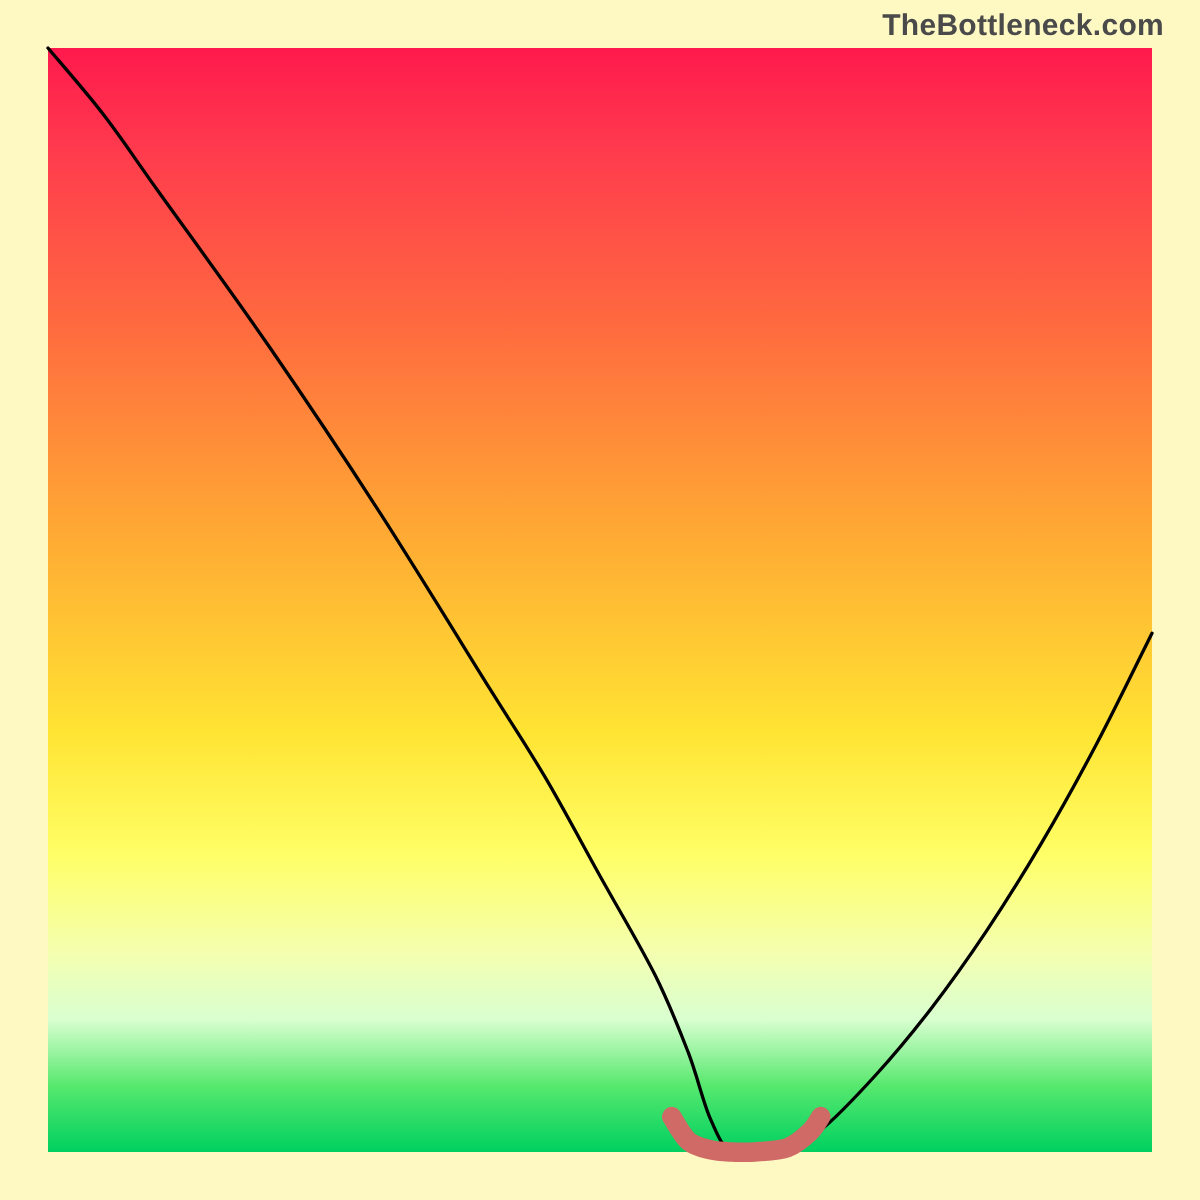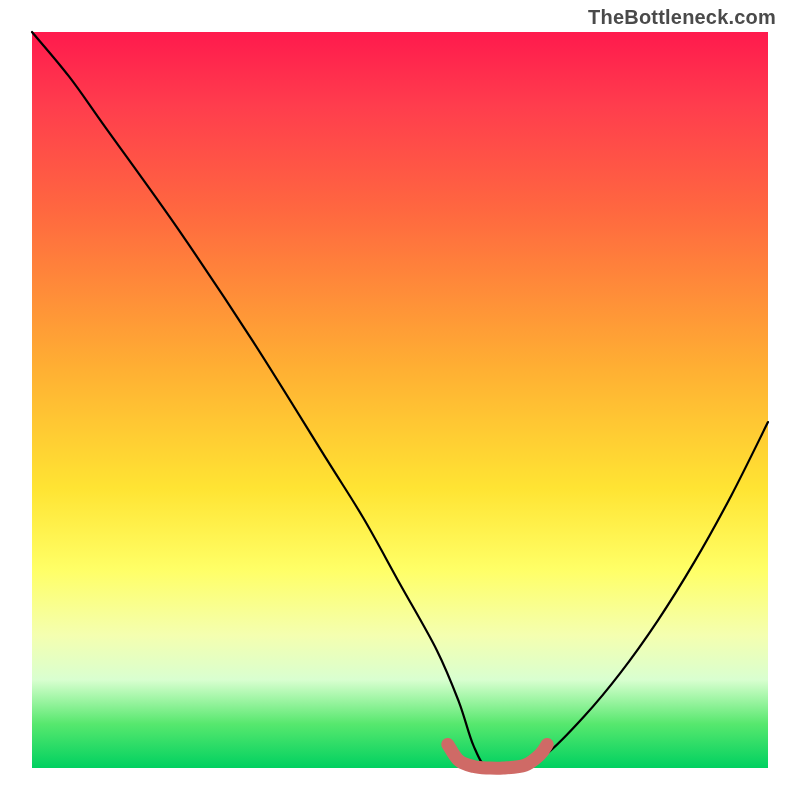--- a/index.html
+++ b/index.html
@@ -10,21 +10,21 @@
     background: #000;
     overflow: hidden;
     font-family: Arial, Helvetica, sans-serif;
   }
   .frame {
     position: absolute;
     top: 0;
     left: 0;
     width: 800px;
     height: 800px;
-    background: #ffffff;
+    background: #fef9c3;
   }
   .plot-bg {
     position: absolute;
     top: 32px;
     left: 32px;
     width: 736px;
     height: 736px;
     background: linear-gradient(to bottom,
       #ff1a4d 0%,
       #ff3d4d 10%,

